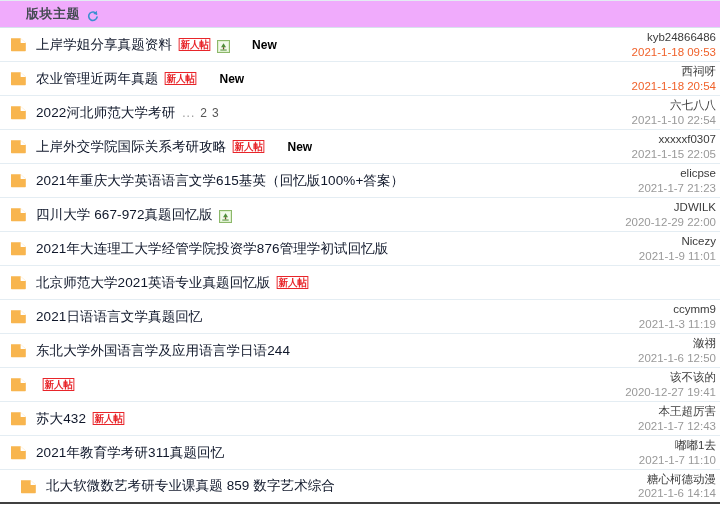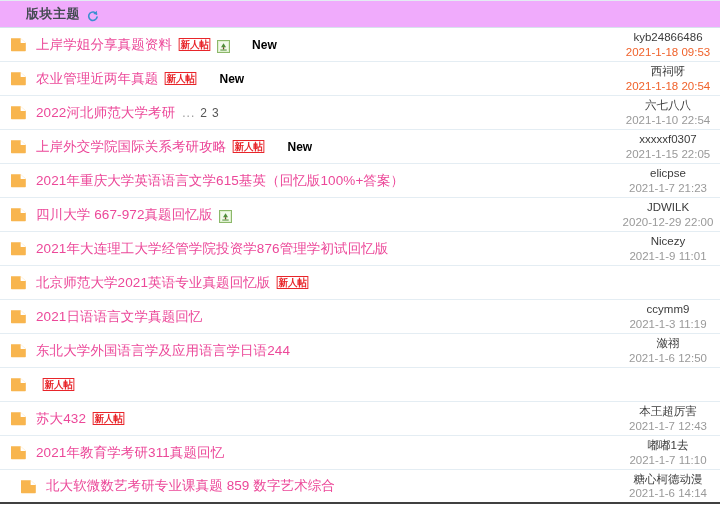--- a/index.html
+++ b/index.html
@@ -80,21 +80,21 @@
     flex: 1 1 auto;
     min-width: 0;
     display: flex;
     align-items: center;
     white-space: nowrap;
     overflow: hidden;
   }
 
   .thread-title {
     font-size: 13.5px;
-    color: #ec4899;
+    color: #0f172a;
     text-decoration: none;
     letter-spacing: 0.1px;
   }
 
   .pages {
     margin-left: 7px;
     font-size: 12px;
     color: #8a8a8a;
     display: inline-flex;
     align-items: center;
@@ -139,21 +139,21 @@
     font-size: 12px;
     font-weight: bold;
     font-family: "Liberation Sans", sans-serif;
   }
 
   
   .thread-meta {
     flex: 0 0 auto;
     width: 96px;
     margin-left: 8px;
-    text-align: center;
+    text-align: right;
     line-height: 1.25;
     overflow: hidden;
   }
   .meta-author {
     display: block;
     font-size: 11.5px;
     color: #3b3b3b;
     text-decoration: none;
     white-space: nowrap;
     overflow: hidden;
@@ -338,20 +338,24 @@
         </span>
       </div>
       <div class="thread-row">
         <span class="folder-icon"><svg width="17" height="15" viewBox="0 0 17 15">
             <path d="M1 1.2 h9.6 L15.8 6 v7.6 a0.6 0.6 0 0 1 -0.6 0.6 H1.6 a0.6 0.6 0 0 1 -0.6 -0.6 Z" fill="#f8b54e"></path>
             <path d="M10.6 1.2 L15.8 6 h-4.7 a0.5 0.5 0 0 1 -0.5 -0.5 Z" fill="#ffffff"></path>
           </svg></span>
         <span class="thread-main">
           <span class="badge-new-user">新人帖</span>
         </span>
+        <span class="thread-meta">
+          <a class="meta-author" href="#">该不该的</a>
+          <span class="meta-date">2020-12-27 19:41</span>
+        </span>
       </div>
       <div class="thread-row">
         <span class="folder-icon"><svg width="17" height="15" viewBox="0 0 17 15">
             <path d="M1 1.2 h9.6 L15.8 6 v7.6 a0.6 0.6 0 0 1 -0.6 0.6 H1.6 a0.6 0.6 0 0 1 -0.6 -0.6 Z" fill="#f8b54e"></path>
             <path d="M10.6 1.2 L15.8 6 h-4.7 a0.5 0.5 0 0 1 -0.5 -0.5 Z" fill="#ffffff"></path>
           </svg></span>
         <span class="thread-main">
           <a class="thread-title" href="#">苏大432</a>
           <span class="badge-new-user">新人帖</span>
         </span>

